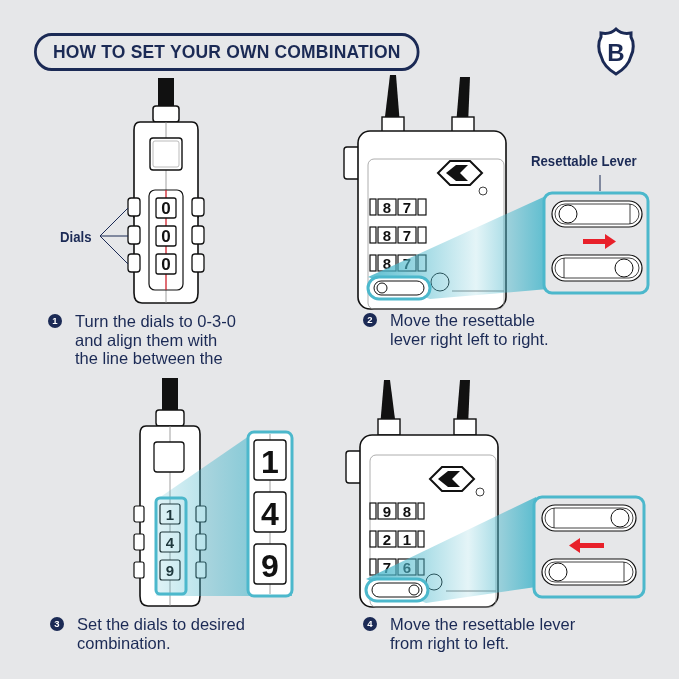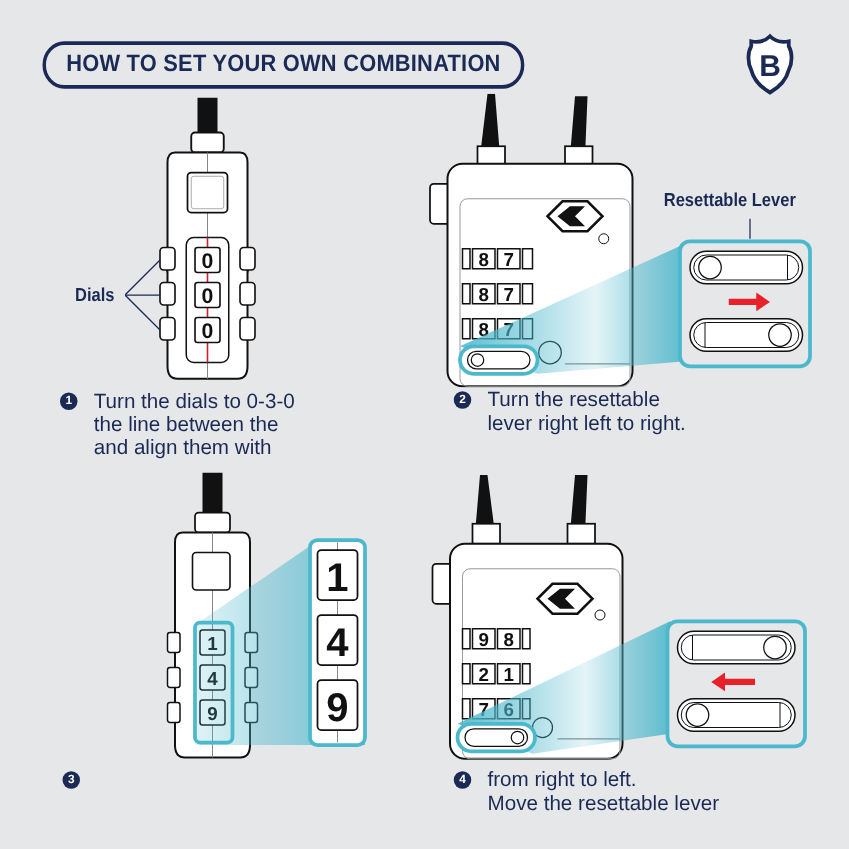--- a/index.html
+++ b/index.html
@@ -251,36 +251,40 @@
     <rect x="205" y="187" width="88" height="20" rx="10" fill="none" stroke="#111" stroke-width="0.8"></rect>
     <circle cx="218" cy="197" r="9" fill="#fff" stroke="#111" stroke-width="1"></circle>
     <line x1="284" y1="187" x2="284" y2="207" stroke="#111" stroke-width="0.8"></line>
   </svg>
 </div>
 
 <div class="abs step" style="left:48px; top:312px;">
   <span class="num">1</span>
   <div>
     <div>Turn the dials to 0-3-0</div>
+    <div>and align them with</div>
     <div>the line between the</div>
-    <div>and align them with</div>
   </div>
 </div>
 
 <div class="abs step" style="left:363px; top:311px;">
   <span class="num">2</span>
   <div>
-    <div>Turn the resettable</div>
+    <div>Move the resettable</div>
     <div>lever right left to right.</div>
   </div>
 </div>
 
 <div class="abs step" style="left:50px; top:615px;">
   <span class="num">3</span>
+  <div>
+    <div>Set the dials to desired</div>
+    <div>combination.</div>
+  </div>
 </div>
 
 <div class="abs step" style="left:363px; top:615px;">
   <span class="num">4</span>
   <div>
+    <div>Move the resettable lever</div>
     <div>from right to left.</div>
-    <div>Move the resettable lever</div>
   </div>
 </div>
 
 </body></html>

